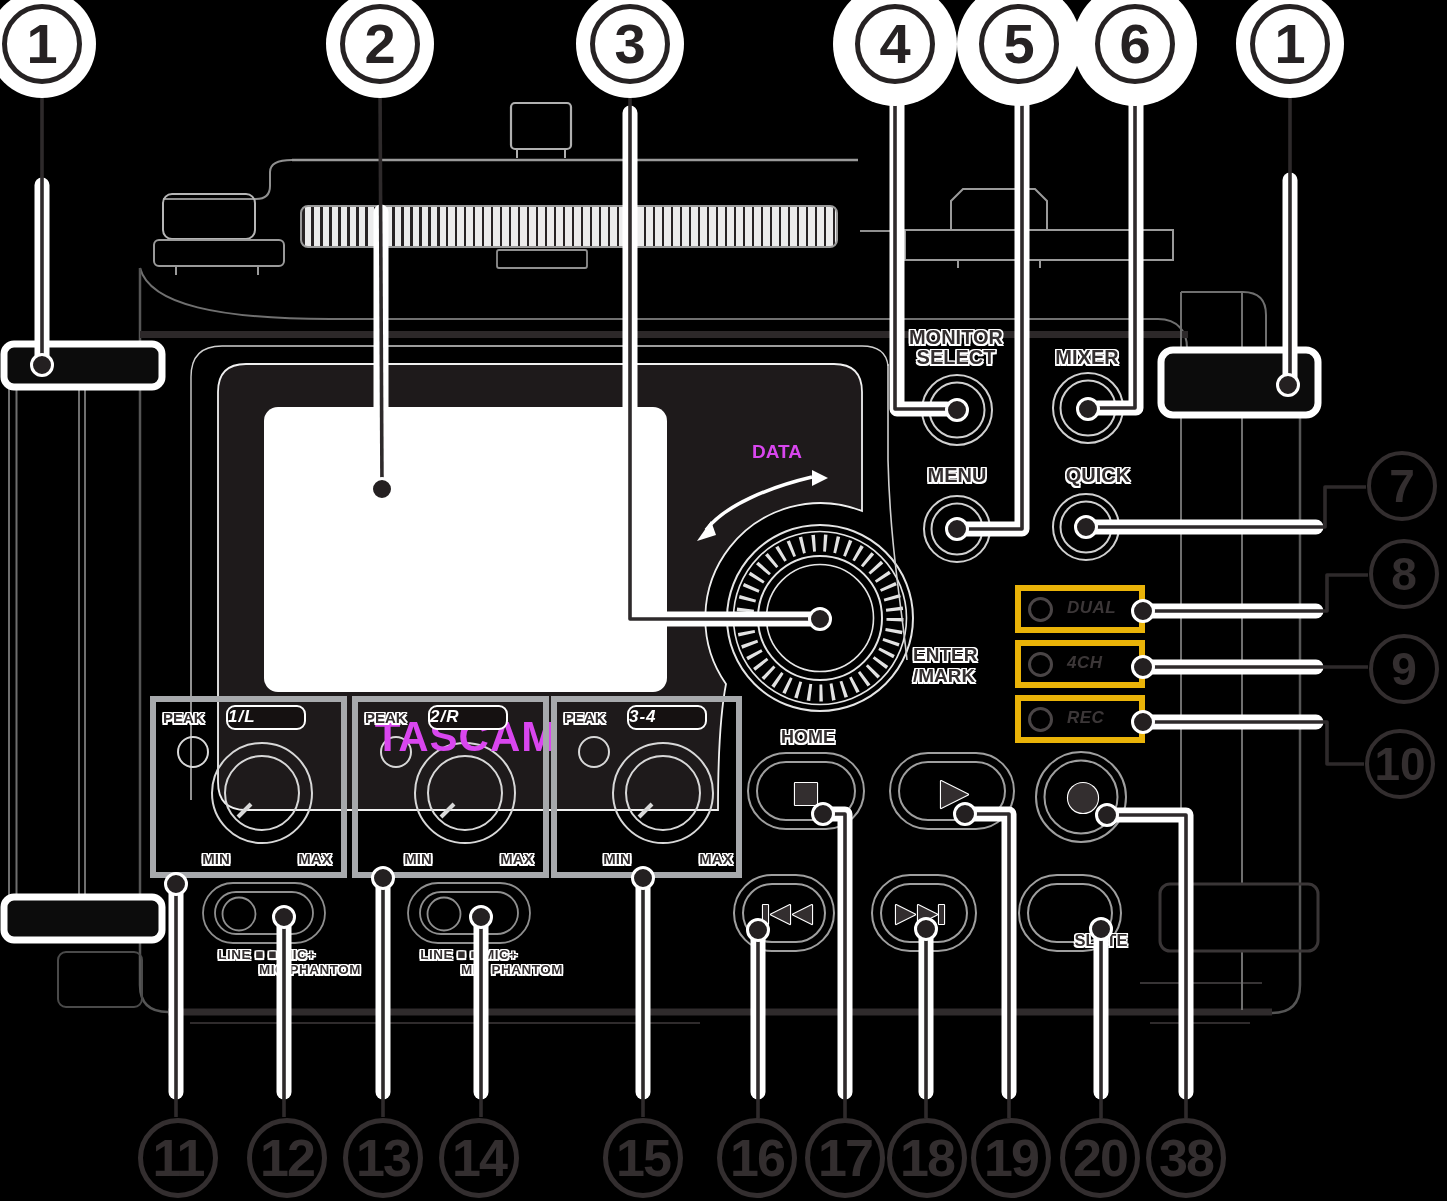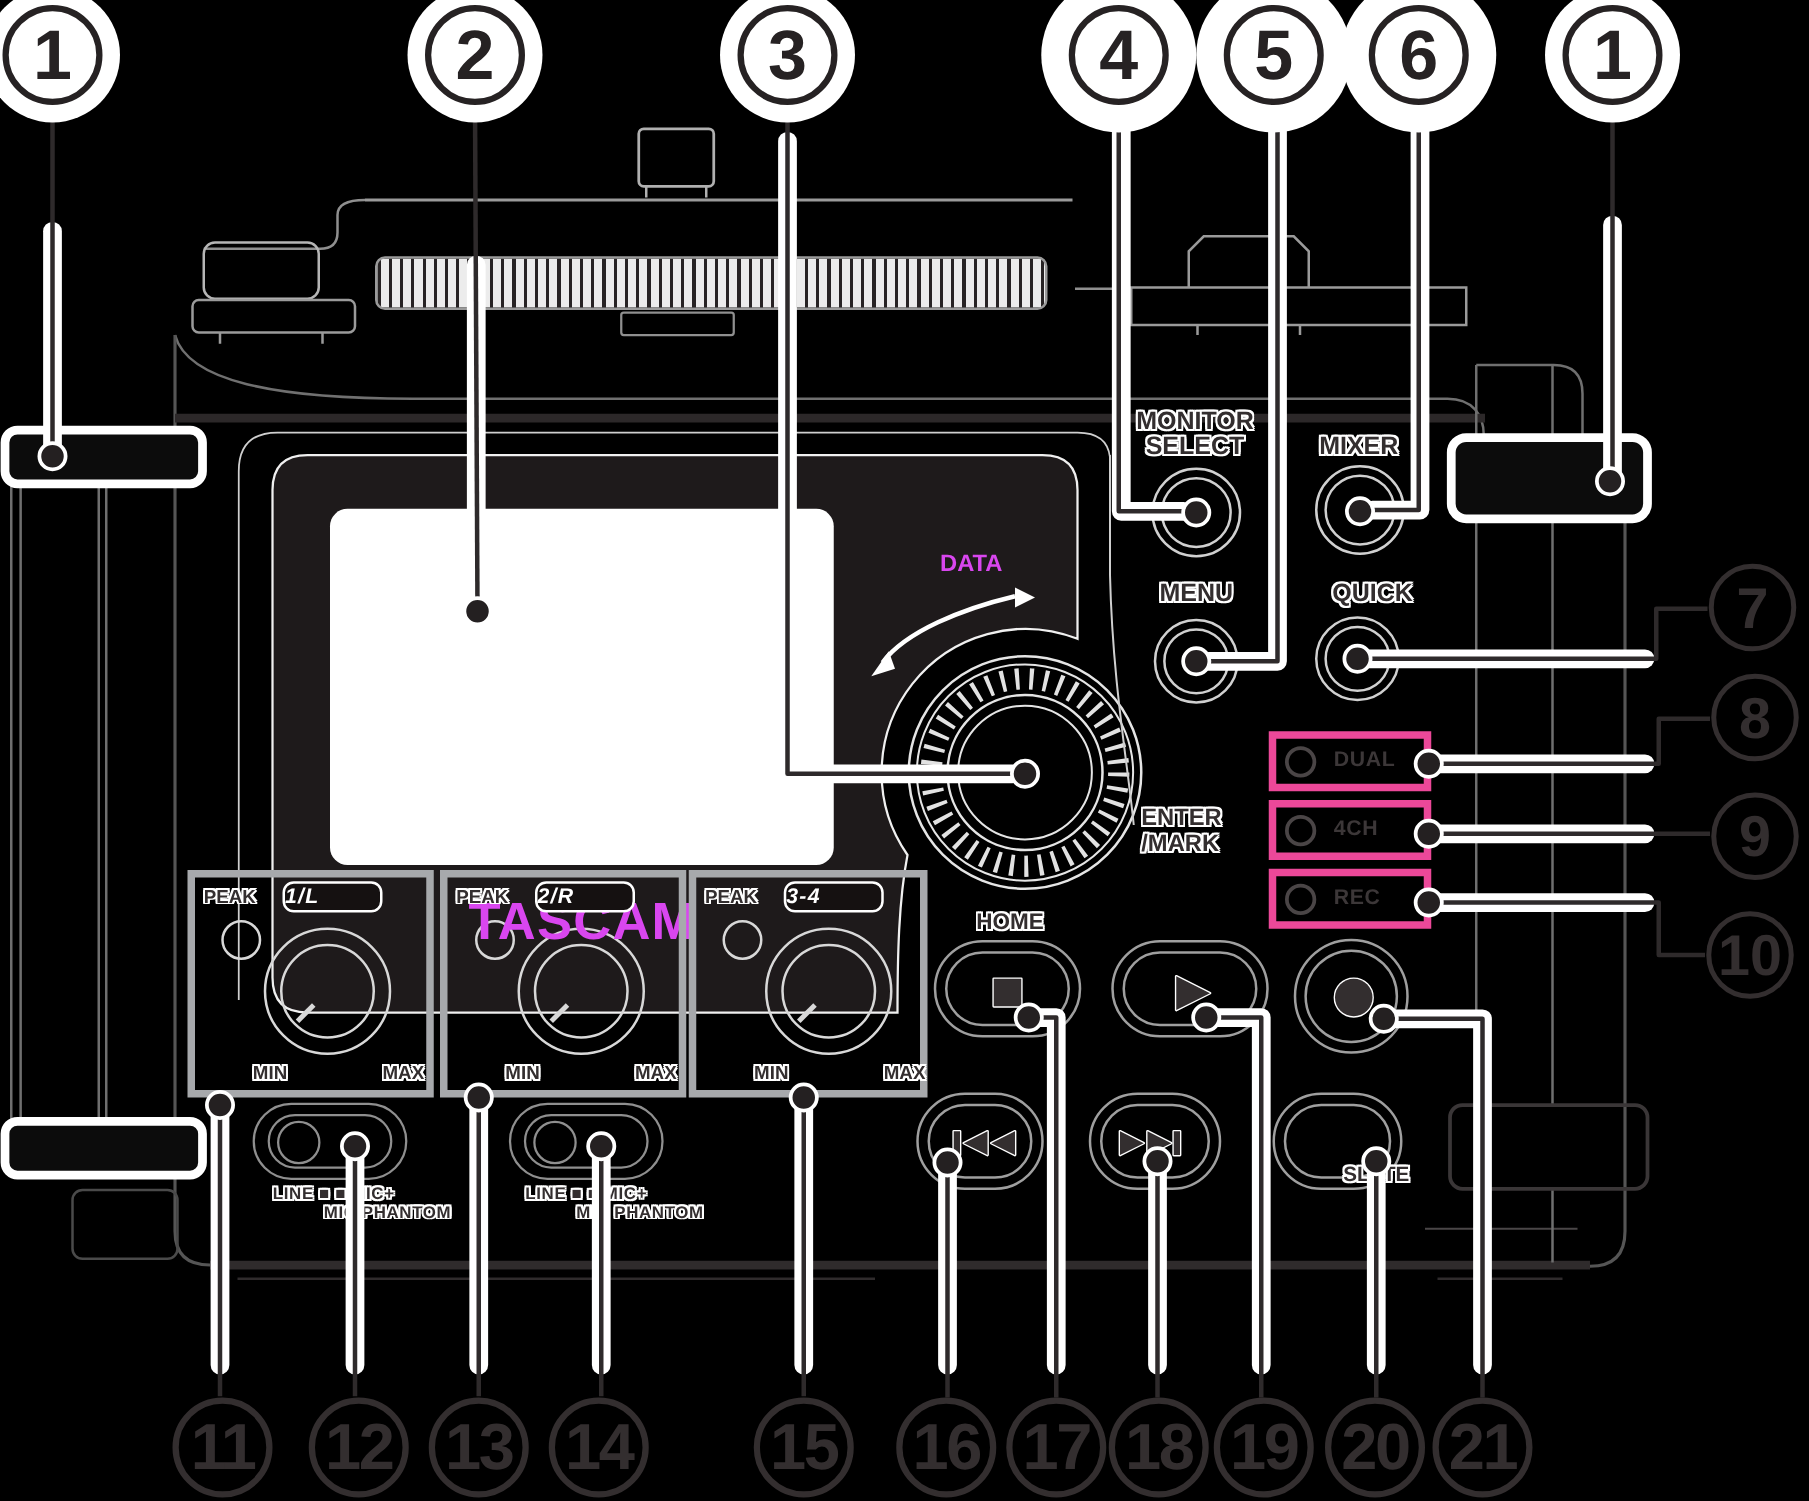--- a/index.html
+++ b/index.html
@@ -42,25 +42,25 @@
     top:696px;background:transparent;
   }
   .section .peak{position:absolute;left:7px;top:7px;font-size:15px;font-weight:bold;}
   .section .pill{
     position:absolute;left:70px;top:3px;width:80px;height:25px;box-sizing:border-box;
     border:2.5px solid #fff;border-radius:9px;background:#151111;color:#fff;
     font-style:italic;font-weight:bold;font-size:17px;line-height:20px;
     letter-spacing:1px;
   }
   .section .min{position:absolute;left:30px;top:148px;width:60px;text-align:center;font-size:15px;font-weight:bold;}
-  .section .max{position:absolute;left:150px;top:148px;width:50px;font-size:15px;font-weight:bold;}
+  .section .max{position:absolute;left:134px;top:148px;width:50px;text-align:center;font-size:15px;font-weight:bold;}
   
   .indicator{
     position:absolute;left:1015px;width:130px;height:48px;box-sizing:border-box;
-    border:6px solid #ec4899;background:#000;
+    border:6px solid #eab308;background:#000;font-style:italic;
   }
   .indicator .led{
     position:absolute;left:7px;top:6px;width:25px;height:25px;border-radius:50%;
     box-sizing:border-box;border:3px solid #4a4546;
   }
   .indicator .txt{position:absolute;left:46px;top:7px;font-size:17px;font-weight:bold;letter-spacing:0.5px;}
   
   #knurl-strip{
     position:absolute;left:300px;top:205px;width:538px;height:43px;box-sizing:border-box;
     border:2px solid #9a9a9a;border-radius:8px;
@@ -421,16 +421,16 @@
   <div class="co co-bottom" style="left:887px;top:1118px;">
       <span>18</span>
     </div>
   <div class="co co-bottom" style="left:971px;top:1118px;">
       <span>19</span>
     </div>
   <div class="co co-bottom" style="left:1060px;top:1118px;">
       <span>20</span>
     </div>
   <div class="co co-bottom" style="left:1146px;top:1118px;">
-      <span>21</span>
+      <span>38</span>
     </div>
 
 </div>
 
 </body></html>

